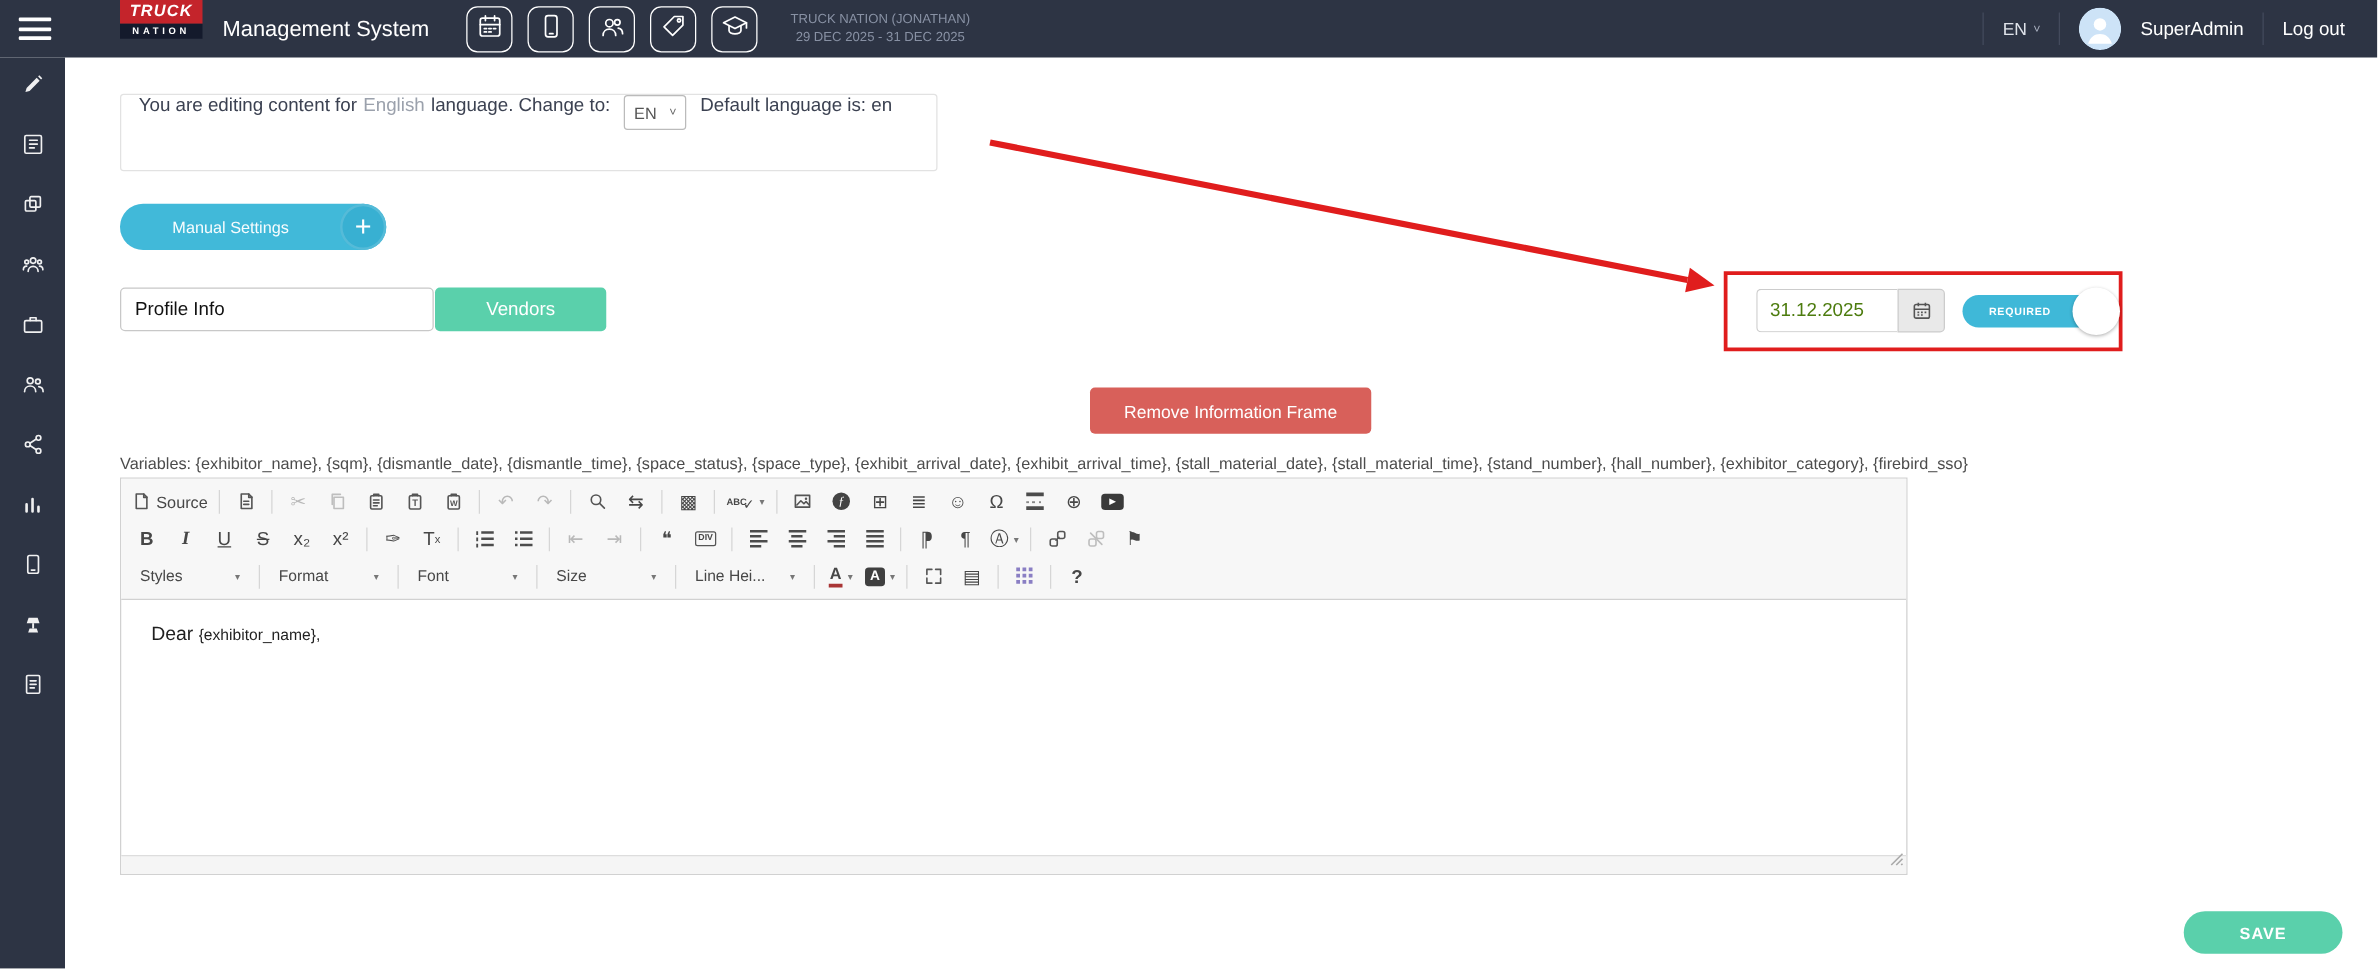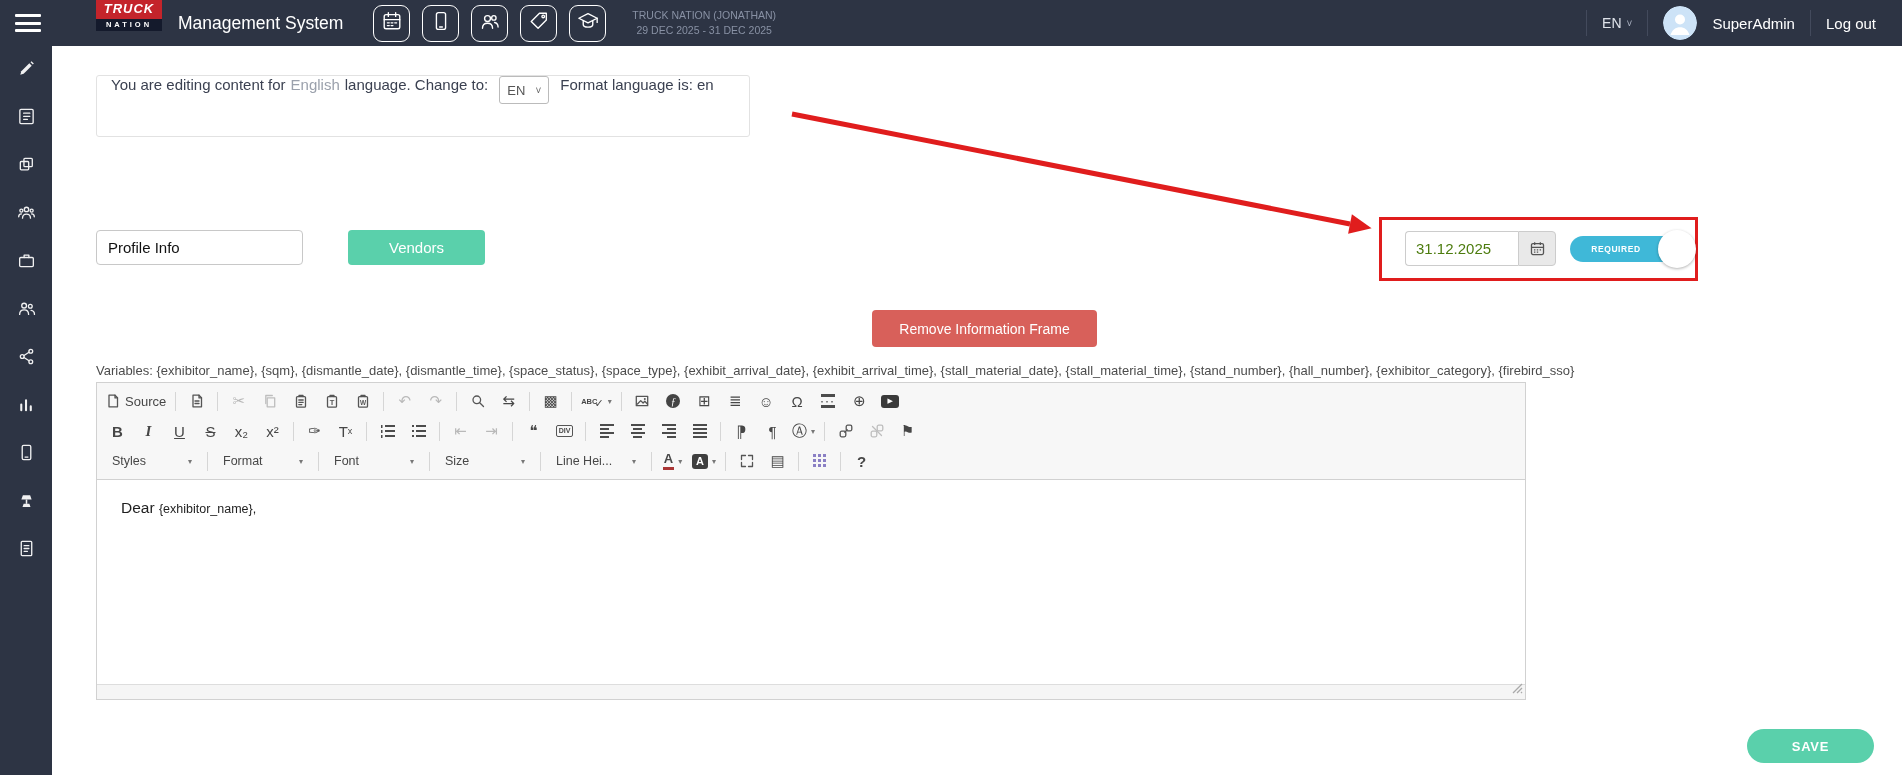--- a/index.html
+++ b/index.html
@@ -34,21 +34,21 @@
   .engw{color:#9ba1ac;}
   .langsel{display:inline-flex;align-items:center;justify-content:space-between;width:50px;height:28px;border:1px solid #bbb;border-radius:3px;padding:0 7px;box-sizing:border-box;font-size:13px;color:#555;margin:0 6px;cursor:pointer;}
   .selchev{font-size:10px;color:#666;}
 
   
   .manual{position:absolute;left:96px;top:163px;width:213px;height:37px;border-radius:19px;background:#41b9d9;display:flex;align-items:center;justify-content:center;cursor:pointer;}
   .mlabel{color:rgba(255,255,255,.96);font-size:13px;padding-right:36px;}
   .mplus{position:absolute;right:0;top:0;width:37px;height:37px;border-radius:50%;background:#38b0d2;color:#fff;font-size:23px;font-weight:300;display:flex;align-items:center;justify-content:center;box-shadow:inset 0 0 0 2px rgba(255,255,255,.15);}
 
   
-  .pname{position:absolute;left:96px;top:230px;width:207px;height:35px;border:1px solid #c8c8c8;border-radius:4px;box-sizing:border-box;padding:0 11px;font-size:15px;color:#111;font-family:"Liberation Sans",sans-serif;}
+  .pname{position:absolute;left:96px;top:230px;width:251px;height:35px;border:1px solid #c8c8c8;border-radius:4px;box-sizing:border-box;padding:0 11px;font-size:15px;color:#111;font-family:"Liberation Sans",sans-serif;}
   .btn{border:none;color:#fff;cursor:pointer;font-family:"Liberation Sans",sans-serif;}
   .green{background:#5ad0ab;border-radius:4px;font-size:15px;}
   .vendors{position:absolute;left:348px;top:230px;width:137px;height:35px;}
   .conditions{position:absolute;left:1708px;top:230px;width:180px;height:35px;}
   .red{background:#d8605a;border-radius:4px;font-size:14px;}
   .removeframe{position:absolute;left:872px;top:310px;width:225px;height:37px;}
 
   .redbox{position:absolute;left:1379px;top:217px;width:319px;height:64px;border:3px solid #e01d1d;z-index:1;box-sizing:border-box;}
   .dategrp{position:absolute;left:1405px;top:231px;height:35px;display:flex;z-index:2;}
   .datein{width:113px;height:35px;border:1px solid #ccc;border-right:none;border-radius:4px 0 0 4px;box-sizing:border-box;padding:0 10px;font-size:15px;color:#4d7c0f;font-family:"Liberation Sans",sans-serif;}
@@ -262,23 +262,27 @@
     </nav>
 
   <div class="banner">
     <span>You are editing content for</span>
     <span class="engw">English</span>
     <span>language. Change to:</span>
     <span class="langsel">
       <span>EN</span>
       <span class="selchev">˅</span>
     </span>
-    <span>Format language is: en</span>
+    <span>Default language is: en</span>
   </div>
 
+  <div class="manual">
+    <span class="mlabel">Manual Settings</span>
+    <span class="mplus">+</span>
+  </div>
 
   <input class="pname" value="Profile Info" style="">
   <button class="btn green vendors">Vendors</button>
 
   <div class="redbox"></div>
   <div class="dategrp">
     <input class="datein" value="31.12.2025" style="">
     <span class="dateaddon">
       <svg width="17" height="17" viewBox="0 0 24 24" fill="none" stroke="#555" stroke-width="1.8">
           <rect x="3.5" y="5" width="17" height="15.5" rx="2"></rect>

